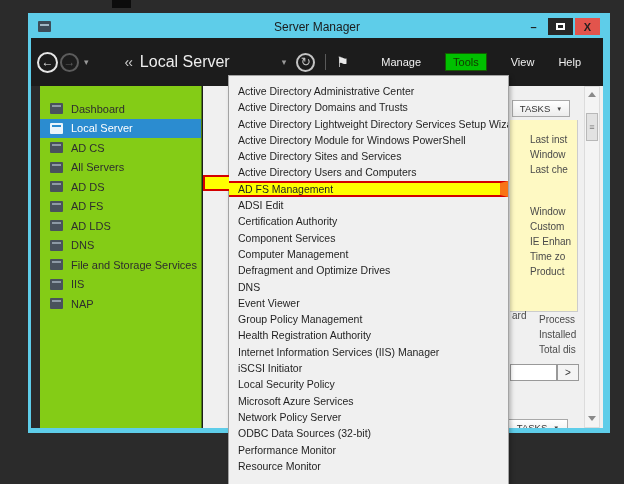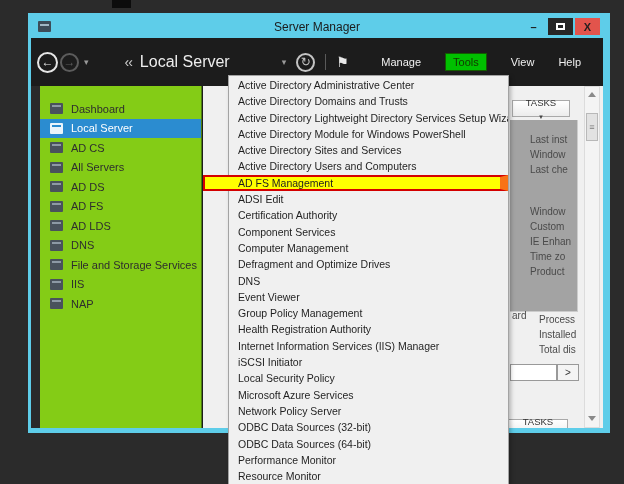--- a/index.html
+++ b/index.html
@@ -59,24 +59,24 @@
   .sb-item.selected { background:#2b8cd0; color:#ffffff; }
   .sb-icon { width:13px; height:11px; background:#49525c; border-radius:1px; flex:none; position:relative; }
   .sb-icon::after { content:""; position:absolute; left:2px; top:2px; width:9px; height:2px; background:#8d99a5; }
   .sb-item.selected .sb-icon { background:#eaf4fb; }
   .sb-item.selected .sb-icon::after { background:#2b8cd0; }
   .expand { font-size:8px; color:#555; margin-left:2px; }
 
   .content { position:absolute; left:172px; right:0; top:0; bottom:0; background:#f0f0f0; overflow:hidden; }
   .tasks-btn { position:absolute; left:309px; top:14px; width:58px; height:17px;
     background:linear-gradient(#ffffff,#ececec); border:1px solid #a9a9a9;
-    font-size:9.5px; color:#333; display:flex; align-items:center; justify-content:center; gap:6px;flex-direction:column; }
+    font-size:9.5px; color:#333; display:flex; align-items:center; justify-content:center; gap:6px; }
   .tasks-btn .tc { font-size:6px; color:#444; }
   .props-box { position:absolute; left:307px; top:34px; width:68px; height:192px;
-    background:#a3a3a3; border-right:1px solid #cccccc; border-bottom:1px solid #cccccc; }
+    background:#fef9c3; border-right:1px solid #cccccc; border-bottom:1px solid #cccccc; }
   .prop-frag { position:absolute; left:20px; font-size:10px; color:#4a4a4a; white-space:nowrap; }
   .frag { position:absolute; font-size:10px; color:#4a4a4a; white-space:nowrap; }
   .filter-input { position:absolute; left:307px; top:278px; width:47px; height:17px;
     border:1px solid #999; background:#fff; font-size:10px; padding:0 3px; }
   .chev-btn { position:absolute; left:354px; top:278px; width:22px; height:17px;
     background:#f4f4f4; border:1px solid #999; font-size:10px; color:#333;
     display:flex; align-items:center; justify-content:center; }
   .tasks-btn.bottom { left:305px; top:333px; width:60px; }
 
   .scrollbar { position:absolute; left:381px; top:0; width:16px; height:342px;
@@ -88,21 +88,21 @@
   .tri-up { width:0; height:0; border-left:4px solid transparent; border-right:4px solid transparent;
     border-bottom:5px solid #8a8a8a; }
   .tri-down { width:0; height:0; border-left:4px solid transparent; border-right:4px solid transparent;
     border-top:5px solid #8a8a8a; }
   .scroll-thumb { position:absolute; left:1px; top:26px; width:12px; height:28px;
     background:#e2e2e2; border:1px solid #b8b8b8; display:flex; align-items:center; justify-content:center;
     font-size:9px; color:#7c7c7c; }
 
   
   .tools-menu { position:absolute; left:228px; top:75px; width:281px; height:410px;
-    background:#f0f0f0; border:1px solid #a3a3a3; padding-top:1px; z-index:20;
+    background:#f0f0f0; border:1px solid #a3a3a3; padding-top:7px; z-index:20;
     box-shadow:2px 2px 4px rgba(0,0,0,0.25); }
   .menu-item { height:16.3px; line-height:16.3px; padding-left:9px;
     font-size:10.5px; color:#1f1f1f; white-space:nowrap; overflow:hidden; }
   .menu-item.highlighted { background:#ffff00;
     border-top:2px solid #d40000; border-bottom:2px solid #d40000; border-right:8px solid #f97316;
     line-height:12px; display:flex; align-items:center; }
   .hl-ext { position:absolute; left:203px; top:174.8px; width:26px; height:16.3px;
     background:#ffff00; border:2px solid #d40000; border-right:none; z-index:21; }
 </style>
 </head>
@@ -252,18 +252,17 @@
   <div class="menu-item">DNS</div>
   <div class="menu-item">Event Viewer</div>
   <div class="menu-item">Group Policy Management</div>
   <div class="menu-item">Health Registration Authority</div>
   <div class="menu-item">Internet Information Services (IIS) Manager</div>
   <div class="menu-item">iSCSI Initiator</div>
   <div class="menu-item">Local Security Policy</div>
   <div class="menu-item">Microsoft Azure Services</div>
   <div class="menu-item">Network Policy Server</div>
   <div class="menu-item">ODBC Data Sources (32-bit)</div>
-  <div class="menu-item">ODBC Data Sources (64-bit)</div>
   <div class="menu-item">Performance Monitor</div>
   <div class="menu-item">Resource Monitor</div>
 </div>
 
 <div class="hl-ext"></div>
 
 </body></html>

